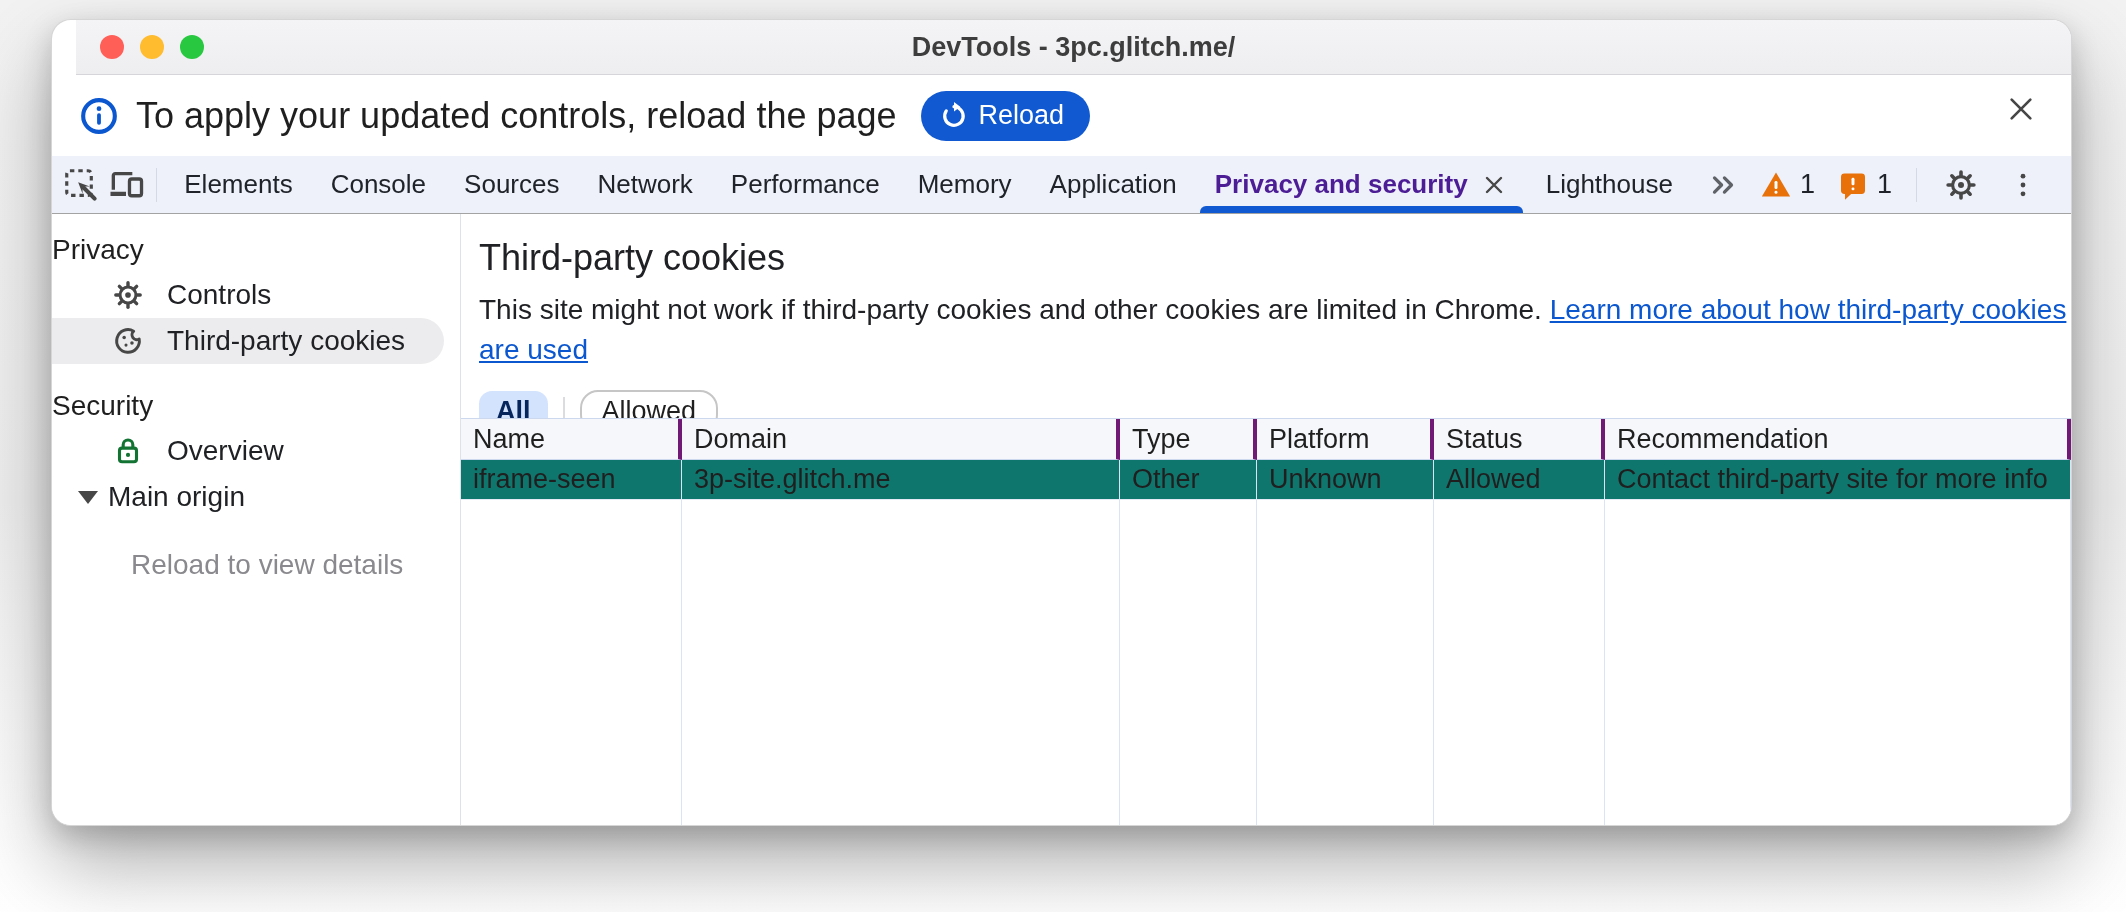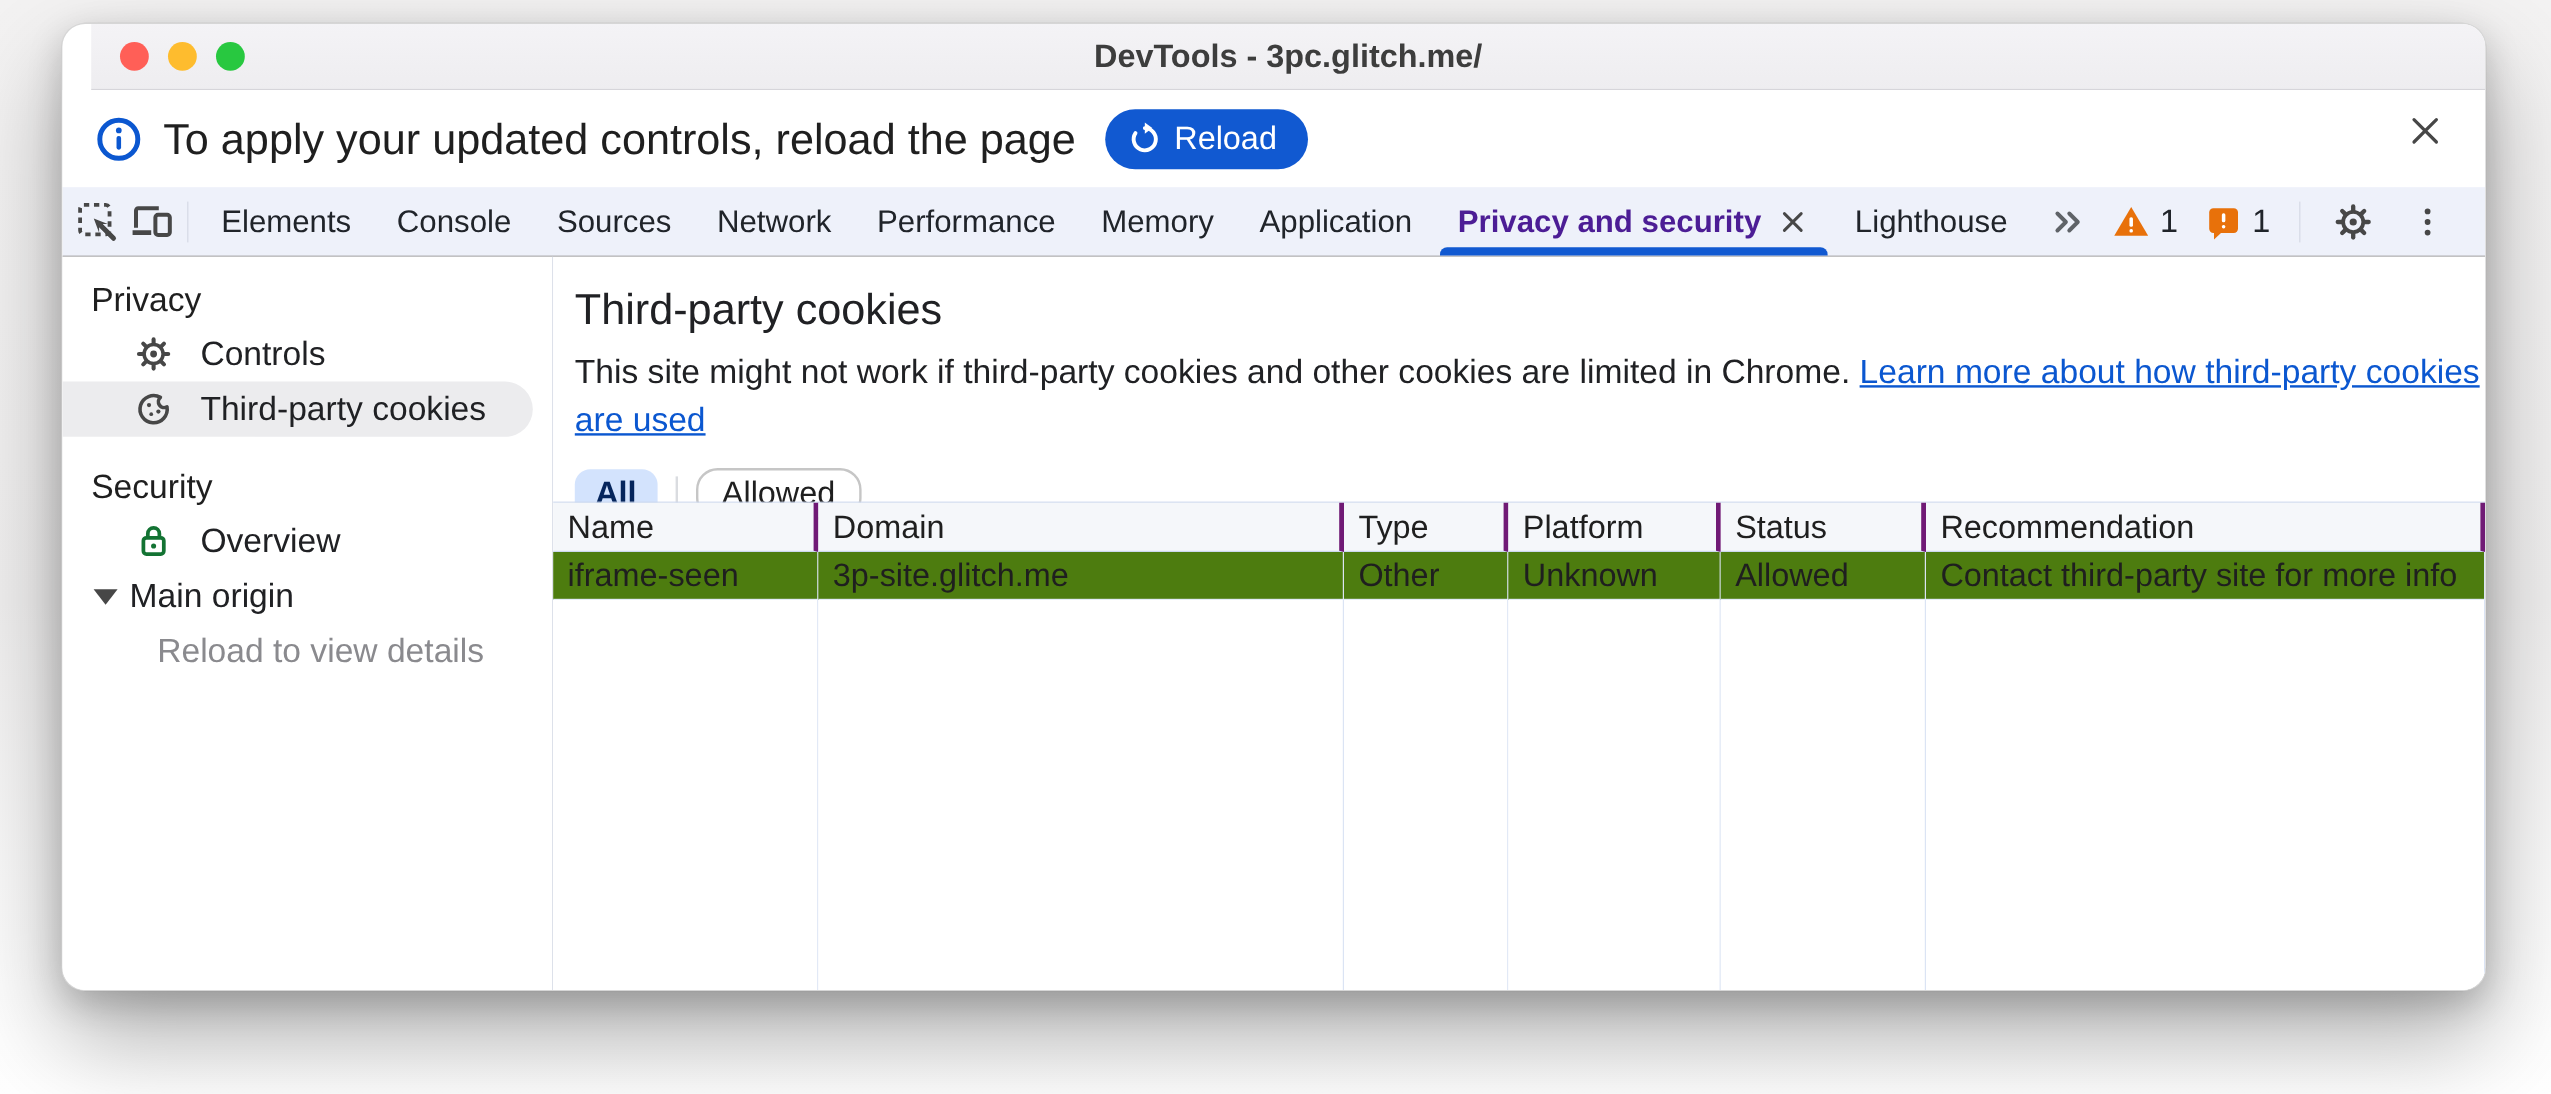--- a/index.html
+++ b/index.html
@@ -50,52 +50,52 @@
   .right-cluster { margin-left:auto; display:flex; align-items:center; gap:10px; padding-right:22px; }
   .count-group { display:flex; align-items:center; gap:8px; cursor:pointer; padding:0 6px; }
   .count { font-size:27px; color:#20242a; }
 
   
   .content { position:absolute; left:0; top:194px; right:0; bottom:0; display:flex; }
 
   
   .sidebar { width:409px; flex:0 0 auto; border-right:1px solid #dde1ea; background:#fff;
     padding-top:14px; position:relative; }
-  .side-section-title { height:44px; line-height:44px; padding-left:24px;
+  .side-section-title { height:44px; line-height:44px; 
     font-size:28px; font-weight:500; color:#1f1f1f; }
   .side-item { height:46px; display:flex; align-items:center; cursor:pointer; position:relative; }
   .side-item .icon { margin-left:59px; width:34px; height:34px; flex:0 0 auto; }
   .side-item .lbl { margin-left:22px; font-size:28px; color:#202124; }
   .side-item.selected { background:#ececee; border-radius:0 23px 23px 0; width:392px; }
   .section-gap { height:20px; }
   .tree-item .tri { margin-left:26px; width:0; height:0;
     border-left:10px solid transparent; border-right:10px solid transparent;
     border-top:13px solid #474747; }
   .tree-item .lbl { margin-left:10px; }
-  .side-muted { height:46px; line-height:46px; padding-left:79px; font-size:28px; color:#8a8a8e; }
+  .side-muted { height:46px; line-height:46px; padding-left:79px; font-size:28px; color:#8a8a8e;margin-top:22px; }
 
   
   .main { flex:1 1 auto; position:relative; background:#fff; }
   .panel-title { margin:22px 0 0 18px; font-size:36px; font-weight:500; color:#202124; line-height:44px; }
   .panel-desc { margin:10px 0 0 18px; font-size:28px; color:#202124; line-height:40px; }
   .panel-desc a { color:#0b57d0; text-decoration:underline; cursor:pointer; }
   .chips { margin:20px 0 0 18px; display:flex; align-items:center; }
   .chip-all { background:#d3e3fd; color:#05255c; font-size:27px; font-weight:600;
     padding:5px 17px; border-radius:13px; cursor:pointer; }
   .chip-sep { width:2px; height:30px; background:#dadce0; margin:0 15px; }
   .chip-outline { border:2px solid #c6c6c6; color:#1f1f1f; font-size:27px; font-weight:500;
     background:#fff; padding:4px 20px; border-radius:18px; cursor:pointer; }
 
   
   .cookie-table { position:absolute; left:0; right:0; top:204px; bottom:0;
     display:grid; grid-template-columns:221px 438px 137px 177px 171px 1fr;
     grid-template-rows:41px 40px 1fr; border-top:1px solid #ccd8ee; }
   .th { background:#f5f7fa; border-right:4px solid #701a75; border-bottom:1px solid #ccd8ee;
     font-size:27px; color:#1f1f1f; display:flex; align-items:center; padding-left:12px; cursor:pointer; }
-  .td { background:#4d7c0f; border-right:1px solid #dbe4f4; border-bottom:1px solid #e4ebf7;
+  .td { background:#0f766e; border-right:1px solid #dbe4f4; border-bottom:1px solid #e4ebf7;
     font-size:27px; color:#1f1f1f; display:flex; align-items:center; padding-left:12px; }
   .tf { background:#fff; border-right:1px solid #dbe4f4; }
 </style>
 </head>
 <body>
 
 <div class="window">
 
   <div class="titlebar">
     <div class="traffic">

